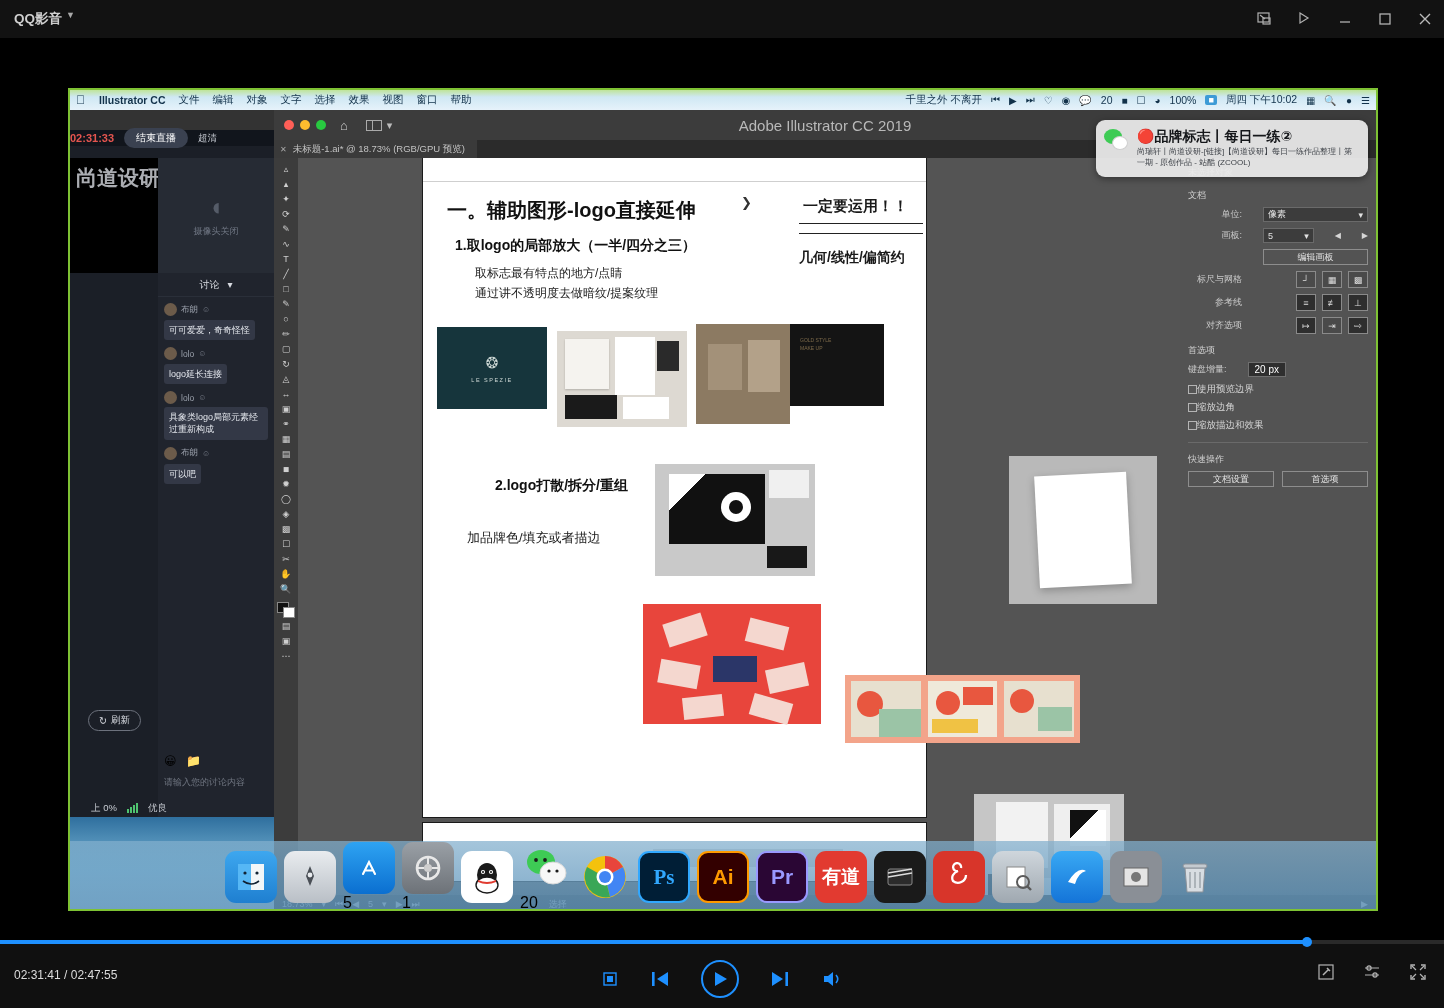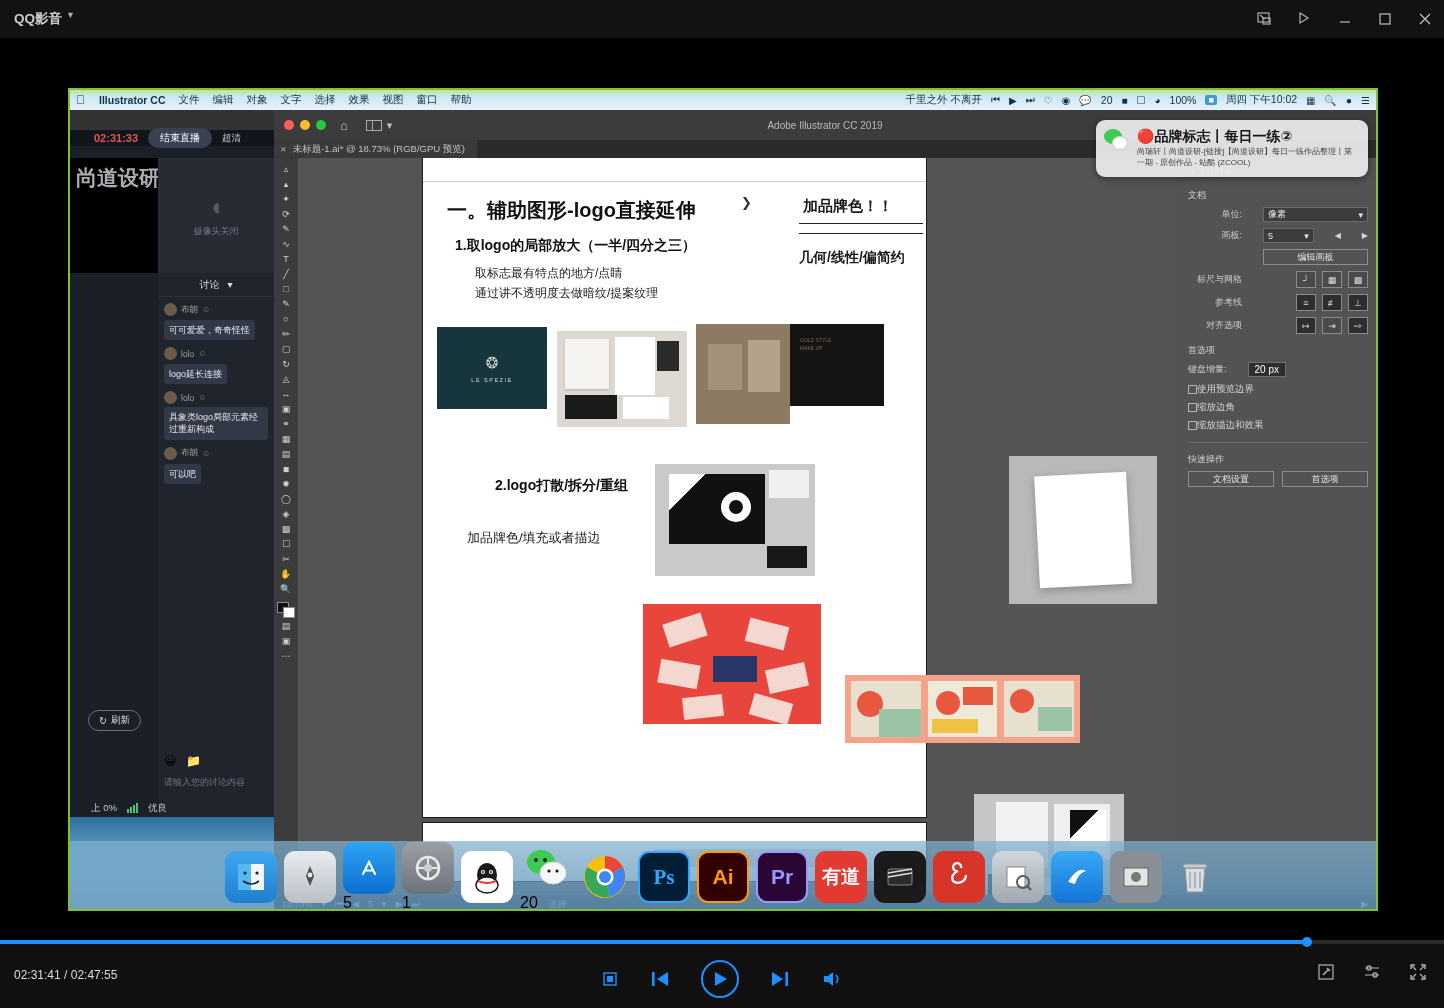--- a/index.html
+++ b/index.html
@@ -63,21 +63,21 @@
   #ai-topbar {
     position: absolute; left: 204px; top: 0; right: 0; height: 30px;
     background: #3c3c3c; display: flex; align-items: center; padding: 0 10px;
   }
   .traffic { display: flex; gap: 6px; margin-right: 14px; }
   .traffic i { width: 10px; height: 10px; border-radius: 50%; display: block; }
   #ai-home { color: #ccc; font-size: 13px; margin-right: 18px; }
   #ai-arrange { color: #bbb; font-size: 11px; display: flex; align-items: center; gap: 5px; }
   .arr-box { width: 16px; height: 11px; border: 1px solid #aaa; display: inline-block; position: relative; }
   .arr-box:after { content:""; position:absolute; left:5px; top:0; bottom:0; width:1px; background:#aaa; }
-  #ai-apptitle { margin-left: auto; margin-right: auto; color: #b9b9b9; font-size: 10px;
+  #ai-apptitle { margin-left: auto; margin-right: auto; color: #b9b9b9; font-size: 15px;
     position: absolute; left: 0; right: 0; text-align: center; pointer-events: none; }
   #ai-tabbar {
     position: absolute; left: 204px; top: 30px; right: 0; height: 18px;
     background: #2b2b2b; display: flex; align-items: center;
   }
   #ai-doctab {
     background: #3a3a3a; color: #c2c2c2; font-size: 9.5px;
     padding: 3px 12px 3px 6px; display: flex; align-items: center; gap: 6px; height: 18px;
   }
   #ai-doctab .x { font-size: 8px; opacity: .8; }
@@ -147,21 +147,21 @@
     background: #3c3c3c; color: #c8c8c8; font-size: 9px;
     display: flex; align-items: center; gap: 9px; padding: 0 8px;
   }
 
   
   #live-panel {
     position: absolute; left: 0; top: 20px; width: 204px; bottom: 0;
     background: #1b1f27;
   }
   #live-top { position: absolute; left: 0; top: 0; width: 100%; height: 16px; background: #11151c;
-    display: flex; align-items: center; gap: 10px; padding: 0 24px; }
+    display: flex; align-items: center; gap: 10px; padding: 0 0; }
   #live-timer { color: #e5554f; font-size: 11px; font-weight: bold; }
   #live-end { background: #3a4150; color: #fff; font-size: 10px; border-radius: 11px; padding: 3px 12px; }
   #live-quality { color: #c3c7cf; font-size: 9.5px; }
   #live-video { position: absolute; left: 0; top: 28px; width: 204px; height: 115px; background: #000; }
   #live-watermark { position: absolute; left: 6px; top: 34px; color: #c9ccd2; font-size: 21px; font-weight: bold; opacity: .85; }
   #cam-box { position: absolute; left: 88px; top: 28px; width: 116px; height: 115px; background: #262b34;
     display: flex; flex-direction: column; align-items: center; justify-content: center; gap: 4px; }
   #cam-box .cam-ic { font-size: 24px; color: #555c68; }
   #cam-box .cam-t { font-size: 9px; color: #707784; }
   #refresh-btn { position: absolute; left: 18px; top: 580px; border: 1px solid #6d727d; border-radius: 12px;
@@ -365,21 +365,21 @@
         <span class="t">⋯</span>
       </div>
 
       <div id="ai-canvas">
         <div id="artboard">
           <div class="ab-sep" style="left:0; top:62px; width:100%;"></div>
 
           <div class="hd1" style="left:24px; top:78px; font-size:20px;">一。辅助图形-logo直接延伸</div>
           <div class="txt" style="left:318px; top:76px; font-size:13px; color:#333;">❯</div>
 
-          <div class="txt" style="left:380px; top:78px; font-size:15px; font-weight:bold;">加品牌色！！</div>
+          <div class="txt" style="left:380px; top:78px; font-size:15px; font-weight:bold;">一定要运用！！</div>
           <div class="rule" style="left:376px; top:104px; width:124px;"></div>
           <div class="rule" style="left:376px; top:114px; width:124px;"></div>
           <div class="txt" style="left:376px; top:130px; font-size:14px; font-weight:bold;">几何/线性/偏简约</div>
 
           <div class="hd1" style="left:32px; top:118px; font-size:14px;">1.取logo的局部放大（一半/四分之三）</div>
           <div class="txt" style="left:52px; top:146px; font-size:12px;">取标志最有特点的地方/点睛</div>
           <div class="txt" style="left:52px; top:166px; font-size:12px;">通过讲不透明度去做暗纹/提案纹理</div>
 
           <div class="img-ph" style="left:14px; top:208px; width:110px; height:82px; background:#16353c; display:flex; align-items:center; justify-content:center; flex-direction:column; gap:5px;">
             <span style="color:#cfd9d6; font-size:15px;">❂</span>

